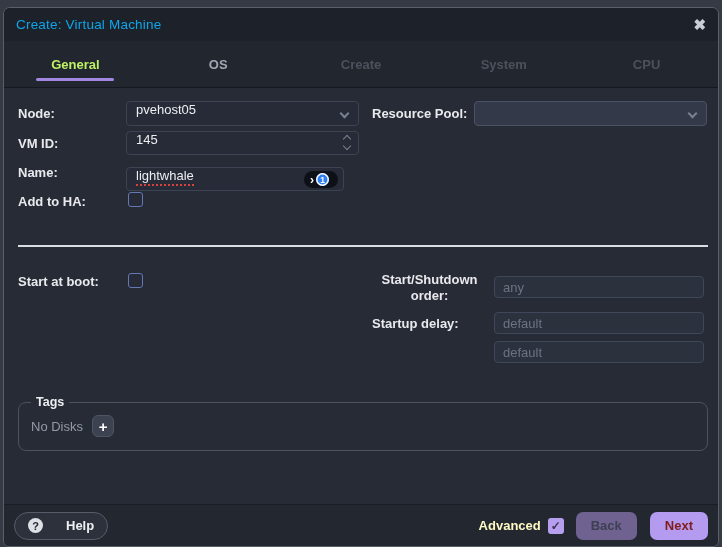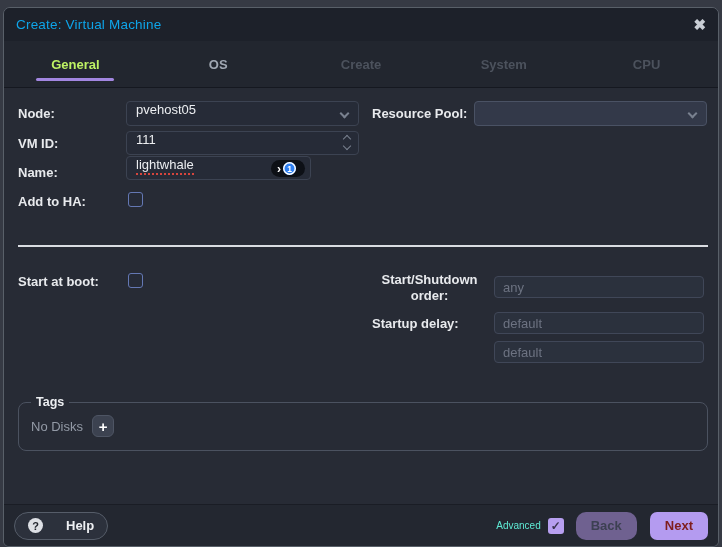--- a/index.html
+++ b/index.html
@@ -52,26 +52,26 @@
   .plus-btn { width:22px; height:22px; background:#3c4250; border:1px solid #4e5564; border-radius:6px;
               color:#ffffff; font-size:15px; font-weight:700; display:flex; align-items:center; justify-content:center; cursor:pointer; }
   
   .footer { height:42px; background:#232730; border-top:1px solid #1a1d25; display:flex; align-items:center;
             padding:0 10px; flex:0 0 auto; }
   .help-btn { height:28px; display:flex; align-items:center; gap:7px; padding:0 13px; background:#2c313c;
               border:1px solid #565d69; border-radius:14px; cursor:pointer; }
   .help-ic { width:15px; height:15px; border-radius:50%; background:#dde0e5; color:#23272f; font-size:11px;
              font-weight:700; display:flex; align-items:center; justify-content:center; }
   .help-txt { color:#eef0f3; font-size:13px; font-weight:700;margin-left:16px; }
-  .adv-label { margin-left:auto; color:#5eead4; font-size:10px; font-weight:400; }
+  .adv-label { margin-left:auto; color:#fef9c3; font-size:13px; font-weight:700; }
   .adv-cb { width:16px; height:16px; margin-left:7px; background:#b79ff0; border-radius:3px; color:#3a3350;
             font-size:12px; font-weight:700; display:flex; align-items:center; justify-content:center; cursor:pointer; }
   .btn { height:28px; padding:0 15px; border:none; border-radius:7px; font-size:13px; font-weight:700;
          font-family:"Liberation Sans",sans-serif; cursor:pointer; }
-  .btn-back { margin-left:12px; background:#6f6190; color:#3c4052;border-radius:10px; }
+  .btn-back { margin-left:12px; background:#6f6190; color:#3c4052; }
   .btn-next { margin-left:13px; background:#b49bf0; color:#7f1d1d; }
 </style>
 </head>
 <body>
 
 <div class="page">
   <div class="dialog">
 
     <div class="titlebar">
       <span class="title">Create: Virtual Machine</span>
@@ -92,28 +92,28 @@
       <span class="flabel" style="left:14px; top:48px;">VM ID:</span>
       <span class="flabel" style="left:14px; top:77px;">Name:</span>
       <span class="flabel" style="left:14px; top:106px;">Add to HA:</span>
 
       <div class="field" style="left:122px; top:13px; width:233px; height:25px;">
         <span>pvehost05</span>
         <i class="chev"></i>
       </div>
 
       <div class="field" style="left:122px; top:43px; width:233px; height:24px;">
-        <span>111</span>
+        <span>145</span>
         <span class="spinner">
             <i class="up"></i>
             <i class="dn"></i>
           </span>
       </div>
 
-      <div class="field" style="left:122px; top:68px; width:185px; height:24px;">
+      <div class="field" style="left:122px; top:79px; width:218px; height:24px;">
         <span class="squiggle">lightwhale</span>
         <span class="op-pill">
           <span class="op-chev">›</span>
           <span class="op-badge">1</span>
         </span>
       </div>
 
       <span class="cb" style="left:124px; top:104px;"></span>
 
       <span class="flabel" style="left:368px; top:18px;">Resource Pool:</span>

